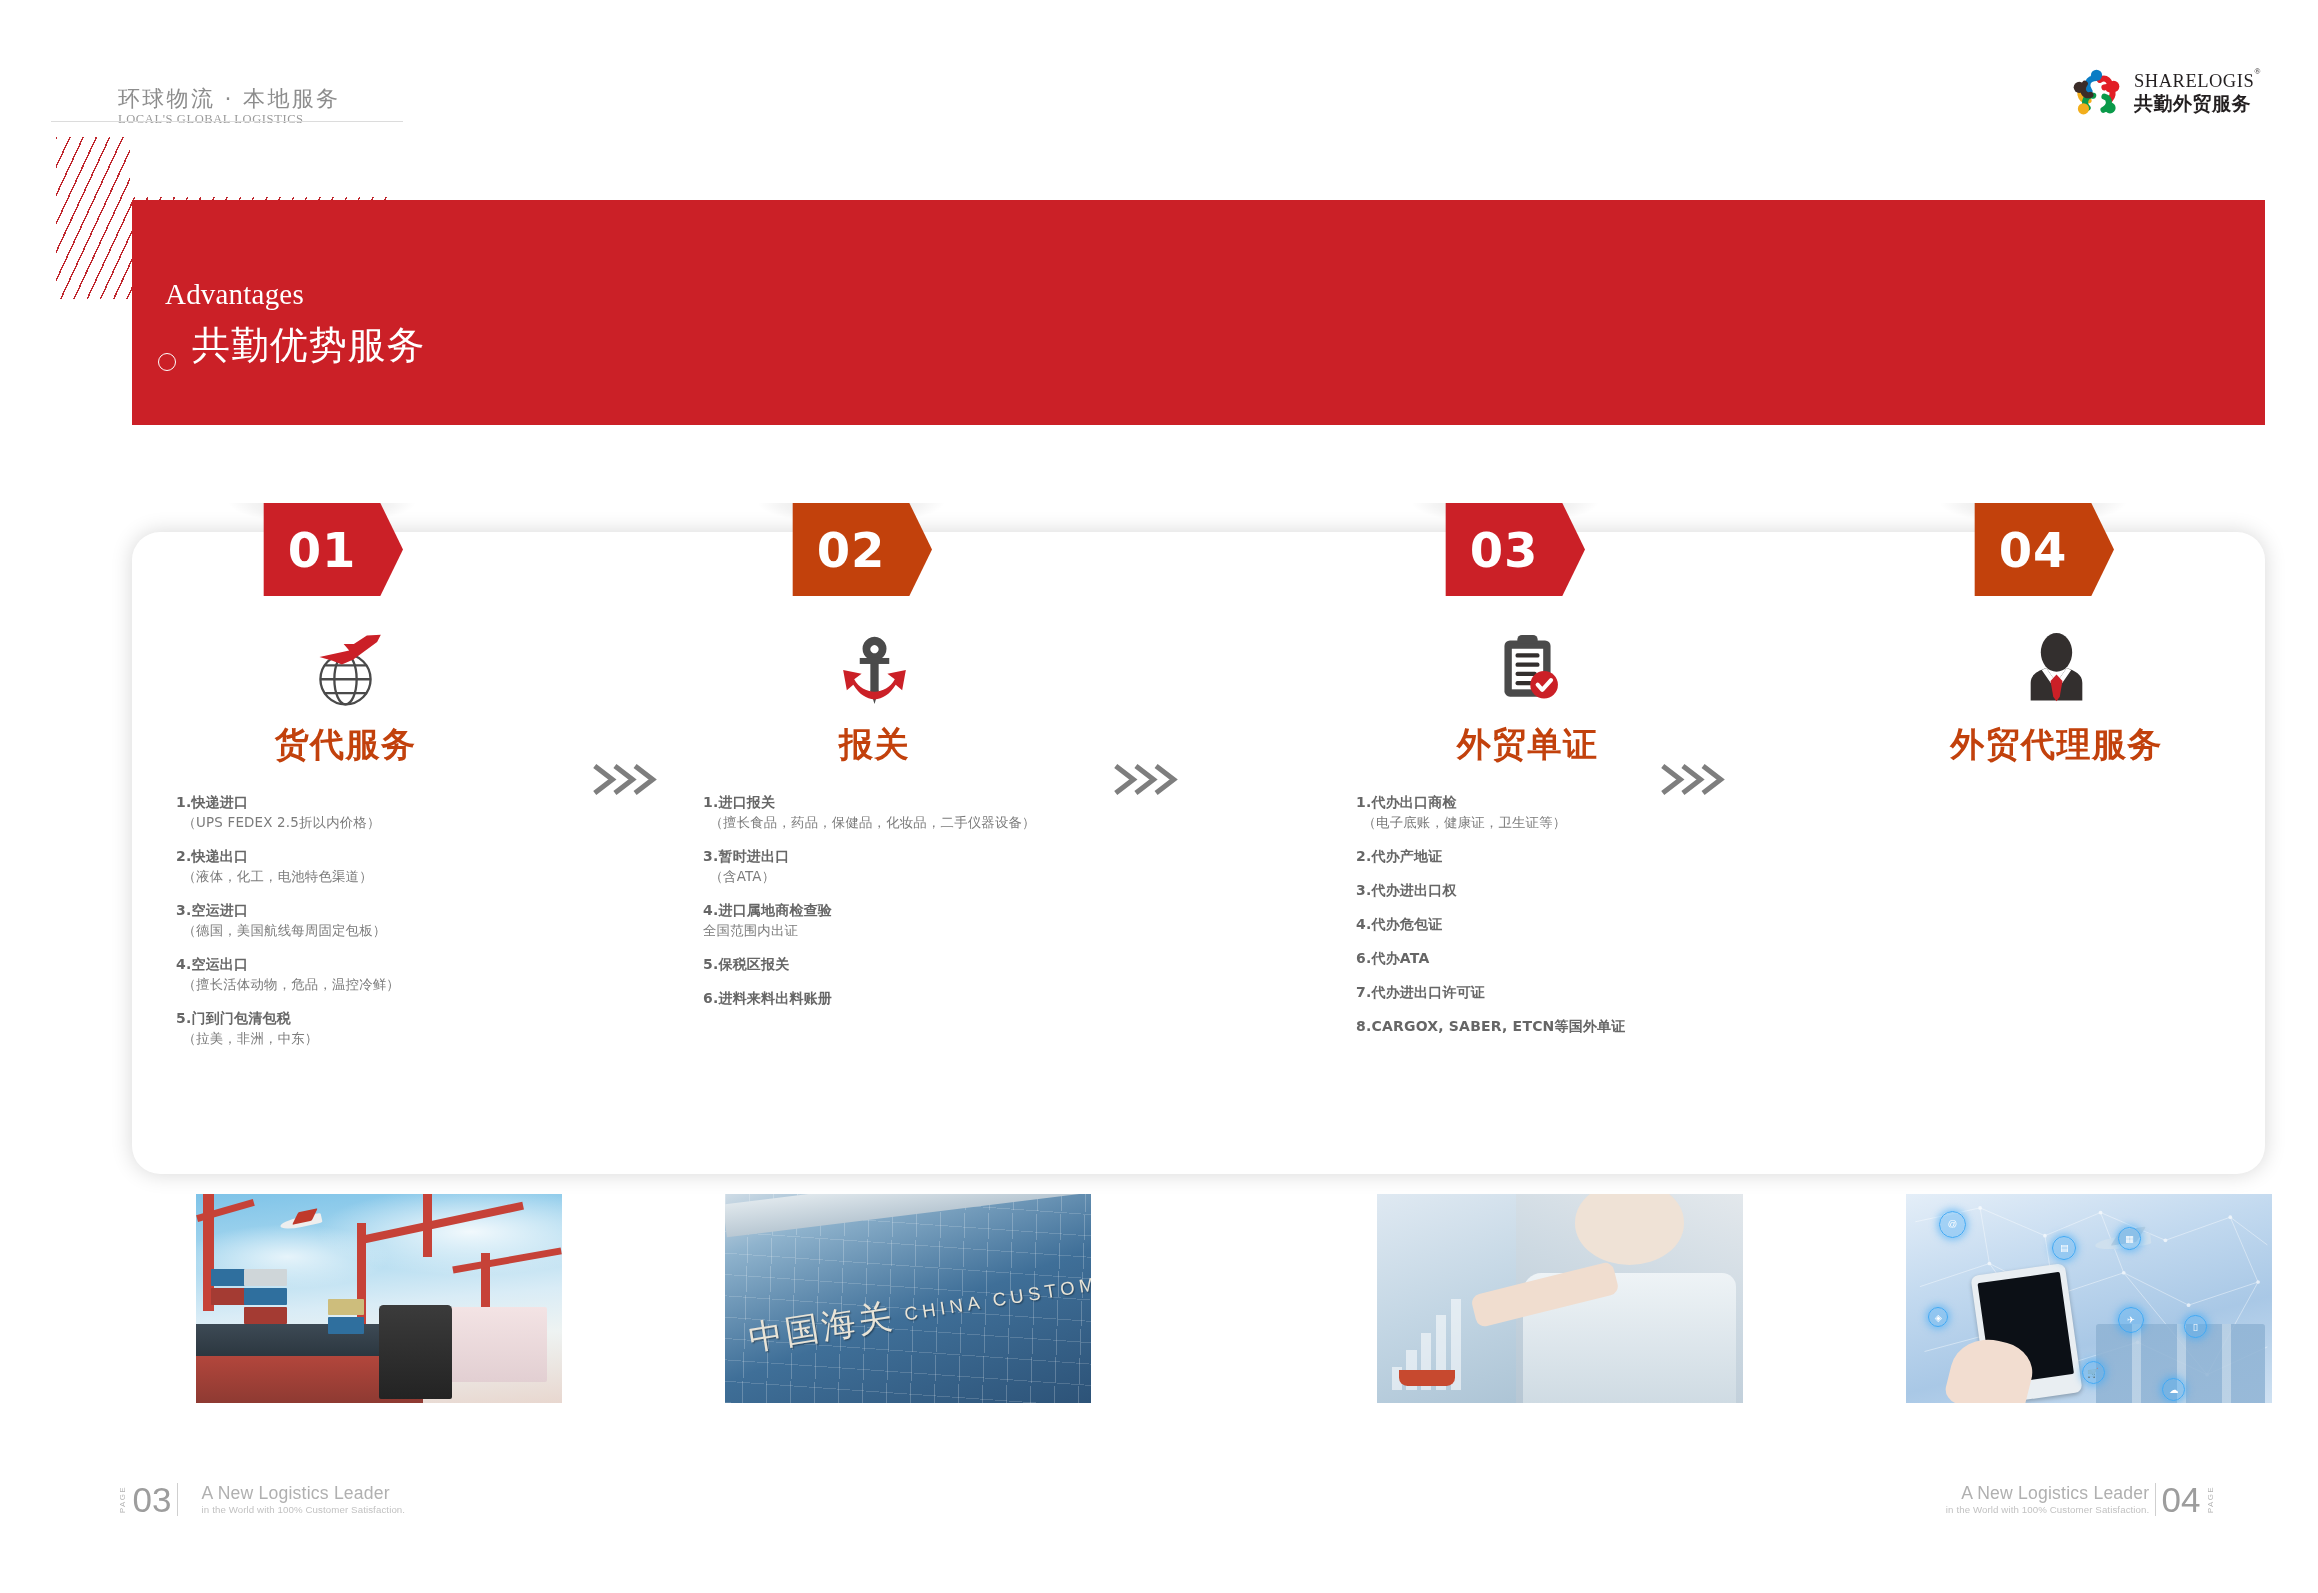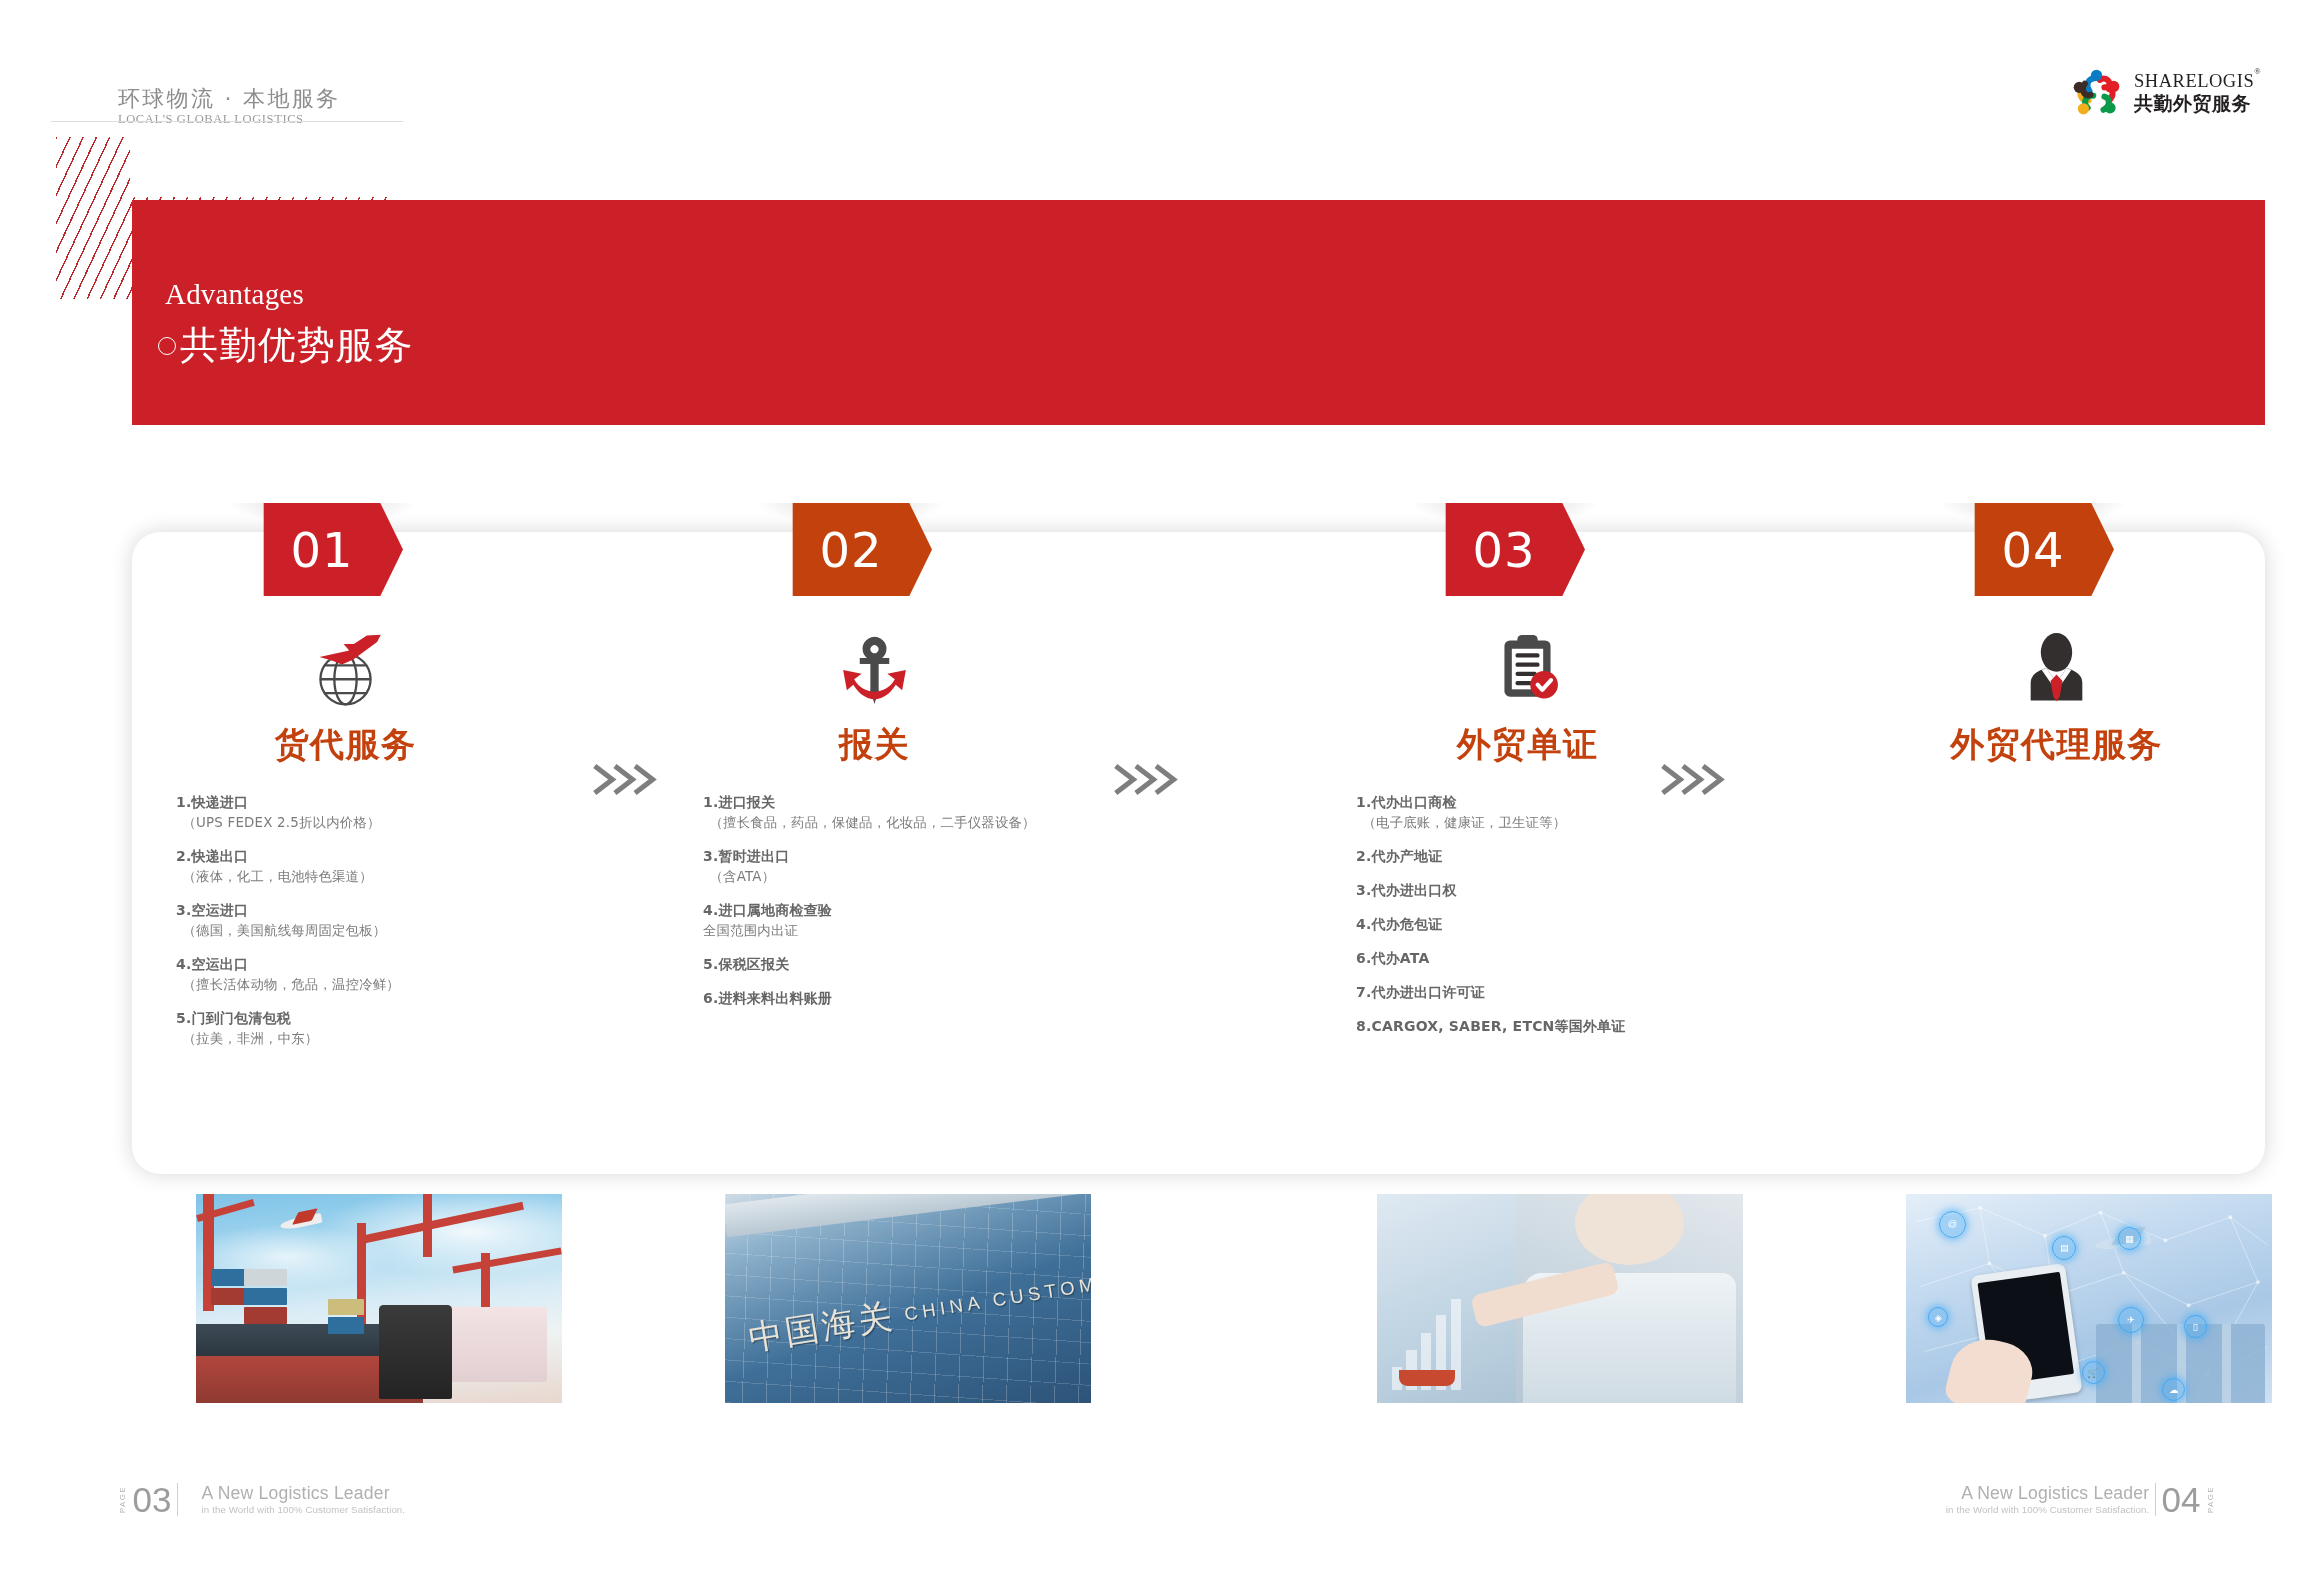--- a/index.html
+++ b/index.html
@@ -31,38 +31,38 @@
   .logo-wrap{position:absolute;right:72px;top:65px;display:flex;align-items:center;gap:10.2px;}
   .logo-mark{width:55px;height:55px;position:relative;}
   .logo-text{display:flex;flex-direction:column;line-height:1;}
   .logo-en{font-family:"Liberation Serif",serif;font-size:18.5px;letter-spacing:0.5px;color:#231f20;position:relative;text-align:center;}
   .logo-reg{font-size:8.3px;vertical-align:super;position:relative;top:-6.5px;}
   .logo-cn{font-family:"DejaVu Sans",sans-serif;font-size:19px;letter-spacing:0.5px;color:#231f20;margin-top:2.8px;font-weight:600;}
 
   
   .banner{position:absolute;left:132px;top:200px;width:2133px;height:225px;background:#cb2027;}
   .banner-en{position:absolute;left:165px;top:278px;color:#fff;font-family:"Liberation Serif",serif;font-size:29px;letter-spacing:0.2px;}
-  .banner-cn{position:absolute;left:158px;top:320px;color:#fff;font-family:"DejaVu Sans",sans-serif;font-size:38px;letter-spacing:0.9px;display:flex;align-items:center;gap:4px;}
+  .banner-cn{position:absolute;left:158px;top:320px;color:#fff;font-family:"DejaVu Sans",sans-serif;font-size:38px;letter-spacing:0.9px;display:flex;align-items:flex-end;gap:16px;}
   .ring{display:inline-block;width:16px;height:16px;border:1.9px solid #fff;border-radius:50%;}
 
   
   .card{
     position:absolute;left:132px;top:532px;width:2133px;height:642px;
     background:#fff;border-radius:28px;
     box-shadow:0 0 21.3px rgba(0,0,0,.16);
   }
 
   
   .hexes{position:absolute;left:132px;top:503px;width:2133px;height:102px;}
   .hex{
     position:absolute;top:0;width:162px;height:93px;
     display:flex;align-items:center;justify-content:center;
     clip-path:polygon(14% 0,86% 0,100% 50%,86% 100%,14% 100%);
     border-radius:4.6px;
-    color:#ffffff;font-size:48px;font-weight:400;letter-spacing:0.9px;
+    color:#ffffff;font-size:48px;font-weight:700;letter-spacing:0.9px;
     font-family:"DejaVu Sans",sans-serif;
   }
   .hex.red{background:#cb2027;}
   .hex.dark{background:#c2410c;}
   .hex-notch{
     position:absolute;top:0;width:260px;height:29px;
     background:radial-gradient(ellipse 130px 29px at 50% 0%,rgba(0,0,0,0.14) 0%,rgba(0,0,0,0.045) 55%,rgba(0,0,0,0) 72%);
     pointer-events:none;
   }
 

